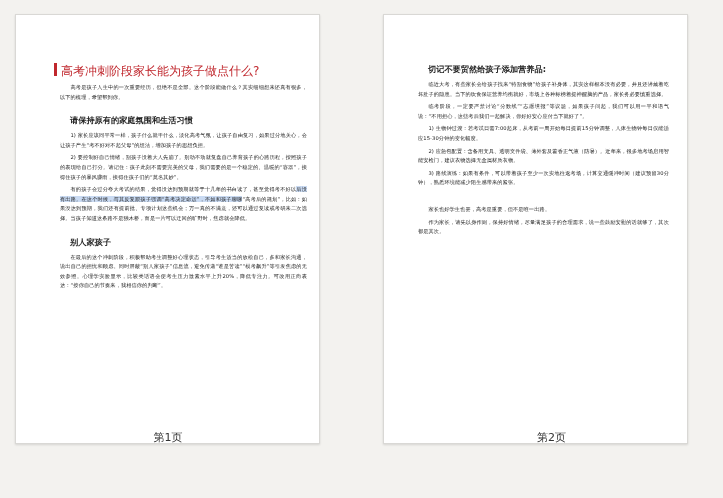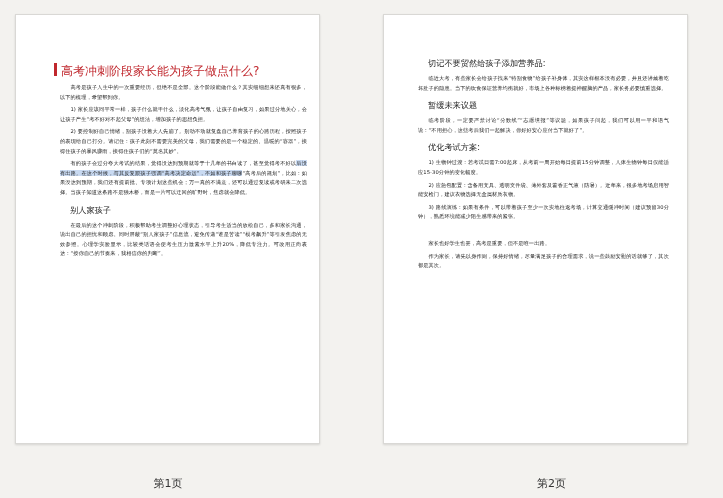--- a/index.html
+++ b/index.html
@@ -5,57 +5,56 @@
   html,body{margin:0;padding:0;}
   body{width:723px;height:498px;background:#f3f2ef;position:relative;overflow:hidden;font-family:"DejaVu Sans",sans-serif;}
   .page{position:absolute;top:14px;width:305px;height:430px;background:#ffffff;border:1px solid #d9d8d5;box-shadow:0 1px 2px rgba(0,0,0,0.12);box-sizing:border-box;overflow:hidden;}
   #p1{left:15px;}
   #p2{left:383px;}
   .content{position:absolute;left:44px;right:44px;}
   #p1 .content{top:48px;left:44px;right:12px;}
   #p2 .content{top:36px;left:34px;right:18px;}
   .title{color:#c0272d;font-weight:normal;font-size:12px;line-height:16px;margin:0 0 4px -6px;display:flex;white-space:nowrap;}
   .title .bar{display:inline-block;width:3px;height:13px;background:#c0272d;margin-right:4px;}
-  .h{font-weight:normal;font-size:8.2px;line-height:12px;margin:6px 0 5px 10px;color:#222;white-space:nowrap;}
+  .h{font-weight:bold;font-size:8.2px;line-height:12px;margin:12px 0 5px 10px;color:#222;white-space:nowrap;}
   .p{font-size:5.2px;line-height:9.6px;color:#222;text-indent:2em;margin:0 0 3px 0;text-align:justify;letter-spacing:0.1px;}
   .hl{background:#c9daf2;}
-  .page-label{position:absolute;top:476px;font-size:11px;color:#333;width:60px;text-align:center;}
+  .page-label{position:absolute;top:430px;font-size:11px;color:#333;width:60px;text-align:center;}
   #lbl1{left:138px;}
   #lbl2{left:506px;text-align:right;}
 </style>
 </head>
 <body>
 
 <div class="page" id="p1">
   <div class="content">
     <div class="title">
       <span class="bar"></span>
       <span>高考冲刺阶段家长能为孩子做点什么?</span>
     </div>
     <div class="p">高考是孩子人生中的一次重要经历，但绝不是全部。这个阶段能做什么？其实细细想来还真有很多，以下的梳理，希望帮到你。</div>
 
+    <div class="h">请保持原有的家庭氛围和生活习惯</div>
     <div class="p">1) 家长应该同平常一样，孩子什么就干什么，淡化高考气氛，让孩子自由复习，如果过分地关心，会让孩子产生“考不好对不起父母”的想法，增加孩子的思想负担。</div>
     <div class="p">2) 要控制好自己情绪，别孩子没着大人先崩了。别动不动就复盘自己养育孩子的心路历程，按照孩子的表现给自己打分。请记住：孩子此刻不需要完美的父母，我们需要的是一个稳定的、温暖的“容器”，接得住孩子的暴风骤雨，接得住孩子们的“莫名其妙”。</div>
 
     <div class="p"><span>有的孩子会过分夸大考试的结果，觉得没达到预期就等于十几年的书白读了，甚至觉得考不好以</span><span class="hl">后没有出路。在这个时候，与其反复跟孩子强调“高考决定命运”，不如和孩子聊聊</span><span>“高考后的规划”，比如：如果没达到预期，我们还有提前批、专项计划这些机会；万一真的不满意，还可以通过复读或考研来二次选择。当孩子知道这条路不是独木桥，而是一片可以迂回的旷野时，焦虑就会降低。</span></div>
 
     <div class="h">别人家孩子</div>
     <div class="p">在最后的这个冲刺阶段，积极帮助考生调整好心理状态，引导考生适当的放松自己，多和家长沟通，说出自己的担忧和顾虑。同时屏蔽“别人家孩子”信息流，避免传递“谁是苦读”“模考飙升”等引发焦虑的无效参照。心理学实验显示，比较类话语会使考生压力激素水平上升20%，降低专注力。可改用正向表达：“按你自己的节奏来，我相信你的判断”。</div>
   </div>
 </div>
 
 <div class="page" id="p2">
   <div class="content">
     <div class="h">切记不要贸然给孩子添加营养品:</div>
     <div class="p">临近大考，有些家长会给孩子找来“特别食物”给孩子补身体，其实这样根本没有必要，并且还潜藏着吃坏肚子的隐患。当下的饮食保证营养均衡就好，市场上各种标榜着提神醒脑的产品，家长务必要慎重选择。</div>
 
-    <div class="h">暂缓未来议题</div>
     <div class="p">临考阶段，一定要严禁讨论“分数线”“志愿填报”等议题，如果孩子问起，我们可以用一平和语气说：“不用担心，这些考后我们一起解决，你好好安心应付当下就好了”。</div>
 
-    <div class="h">优化考试方案:</div>
     <div class="p">1) 生物钟过渡：若考试日需7:00起床，从考前一周开始每日提前15分钟调整，人体生物钟每日仅能适应15-30分钟的变化幅度。</div>
     <div class="p">2) 应急包配置：含备用文具、透明文件袋、薄外套及藿香正气液（防暑）。近年来，很多地考场启用智能安检门，建议衣物选择无金属材质衣物。</div>
     <div class="p">3) 路线演练：如果有条件，可以带着孩子至少一次实地往返考场，计算交通缓冲时间（建议预留30分钟），熟悉环境能减少陌生感带来的紧张。</div>
 
     <div style="height:14px"></div>
     <div class="p">家长也好学生也罢，高考是重要，但不是唯一出路。</div>
     <div class="p">作为家长，请先以身作则，保持好情绪，尽量满足孩子的合理需求，说一些鼓励安慰的话就够了，其次都是其次。</div>
   </div>
 </div>
 

